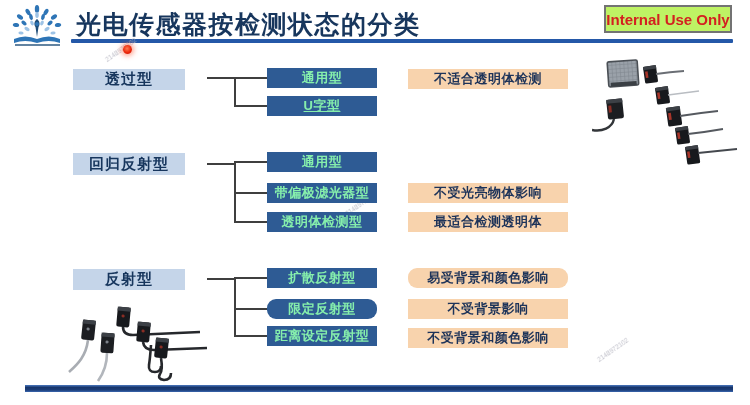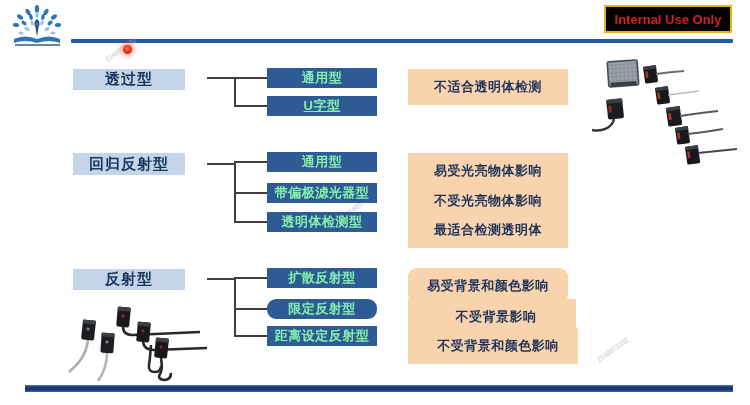--- a/index.html
+++ b/index.html
@@ -14,41 +14,41 @@
     position:absolute;left:76px;top:8px;
     font-size:25px;font-weight:bold;color:#17365D;letter-spacing:1.5px;
     white-space:nowrap;
   }
   .title-underline{
     position:absolute;left:71px;top:39px;width:662px;height:4px;
     background:#2458A8;border-radius:1px;
   }
   .badge{
     position:absolute;left:604px;top:5px;width:124px;height:24px;
-    border:2px solid #eab308;color:#d42020;background:#000000;
-    font-size:13px;font-weight:bold;
+    border:2px solid #737373;color:#d42020;background:#bef264;
+    font-size:15px;font-weight:bold;
     display:flex;align-items:center;justify-content:center;
     white-space:nowrap;
   }
   .cat{
     position:absolute;left:73px;width:112px;height:21px;
     background:#C5D5E9;color:#17365D;
     font-size:15px;font-weight:bold;
     display:flex;align-items:center;justify-content:center;
     letter-spacing:1px;
   }
   .child{
     position:absolute;left:267px;width:110px;height:20px;
     background:#2E5B94;color:#86efac;
     font-size:13px;font-weight:bold;
     display:flex;align-items:center;justify-content:center;
     white-space:nowrap;letter-spacing:0.5px;
   }
   .note{
-    position:absolute;left:408px;width:160px;height:36px;
+    position:absolute;left:408px;width:160px;height:20px;
     background:#F8D3AD;color:#1d3359;
     font-size:13px;font-weight:bold;
     display:flex;align-items:center;justify-content:center;
     white-space:nowrap;letter-spacing:0.5px;
   }
   .line{position:absolute;background:#3f3f3f;}
   .bottom-bar{
     position:absolute;left:25px;top:385px;width:708px;height:7px;
     background:linear-gradient(180deg,#4b79c0 0%,#17356b 35%,#1b3c77 70%,#3a67b0 100%);
   }
@@ -92,20 +92,21 @@
       <ellipse cx="43" cy="30" rx="1.6" ry="2.6" transform="rotate(85 43 30)"></ellipse>
       <ellipse cx="22" cy="20" rx="1.6" ry="2.6" transform="rotate(-25 22 20)"></ellipse>
       <ellipse cx="32" cy="20" rx="1.6" ry="2.6" transform="rotate(25 32 20)"></ellipse>
     </g>
     <path d="M27 16 c2.5 2 3.5 5 1.5 8 l-1.5 10 -1.5 -10 c-2 -3 -1 -6 1.5 -8z" fill="#1F4E79"></path>
     <circle cx="27" cy="21" r="2" fill="#2E75B6"></circle>
     <path d="M4 36 q11 -5 23 0 q12 -5 23 0 l0 4 q-11 -4 -23 0 q-12 -4 -23 0 z" fill="#2E75B6"></path>
     <path d="M5 41 h45 v2 H5 z" fill="#1F4E79" opacity="0.7"></path>
   </svg>
 
+  <div class="title">光电传感器按检测状态的分类</div>
   <div class="title-underline"></div>
   <div class="badge">Internal Use Only</div>
 
   <div class="wm" style="left:108px;top:56px;">2148972102</div>
   <div class="laser-dot"></div>
   <div class="wm" style="left:348px;top:210px;">2148972102</div>
   <div class="wm" style="left:600px;top:356px;">2148972102</div>
 
   <div class="cat" style="top:69px;">透过型</div>
   <div class="line" style="left:207px;top:77px;width:60px;height:2px;"></div>
@@ -117,36 +118,35 @@
 
   <div class="cat" style="top:153px;height:22px;">回归反射型</div>
   <div class="line" style="left:207px;top:163px;width:29px;height:2px;"></div>
   <div class="line" style="left:234px;top:161px;width:2px;height:62px;"></div>
   <div class="line" style="left:234px;top:161px;width:33px;height:2px;"></div>
   <div class="line" style="left:234px;top:192px;width:33px;height:2px;"></div>
   <div class="line" style="left:234px;top:221px;width:33px;height:2px;"></div>
   <div class="child" style="top:152px;">通用型</div>
   <div class="child" style="top:212px;">透明体检测型</div>
   <div class="child" style="top:183px;">带偏极滤光器型</div>
-  <div class="note" style="top:153px;">易受光亮物体影响</div>
   <div class="note" style="top:212px;">最适合检测透明体</div>
   <div class="note" style="top:183px;">不受光亮物体影响</div>
 
   <div class="cat" style="top:269px;">反射型</div>
   <div class="line" style="left:207px;top:278px;width:29px;height:2px;"></div>
   <div class="line" style="left:234px;top:277px;width:2px;height:60px;"></div>
   <div class="line" style="left:234px;top:277px;width:33px;height:2px;"></div>
   <div class="line" style="left:234px;top:308px;width:33px;height:2px;"></div>
   <div class="line" style="left:234px;top:335px;width:33px;height:2px;"></div>
   <div class="child" style="top:268px;">扩散反射型</div>
   <div class="child" style="top:299px;border-radius:9px;">限定反射型</div>
   <div class="child" style="top:326px;">距离设定反射型</div>
   <div class="note" style="top:268px;border-radius:9px;">易受背景和颜色影响</div>
-  <div class="note" style="top:299px;padding-left:8px;">不受背景影响</div>
-  <div class="note" style="top:328px;padding-left:10px;">不受背景和颜色影响</div>
+  <div class="note" style="top:299px;">不受背景影响</div>
+  <div class="note" style="top:328px;">不受背景和颜色影响</div>
 
   <svg style="position:absolute;left:592px;top:56px;" width="155" height="115" viewBox="0 0 155 115">
     <defs>
       <pattern id="hatch" width="4" height="4" patternUnits="userSpaceOnUse">
         <rect width="4" height="4" fill="#9aa1a9"></rect>
         <path d="M0 0 H4 M0 0 V4" stroke="#7d848c" stroke-width="1"></path>
       </pattern>
     </defs>
 
     <g transform="rotate(-4 30 18)">

